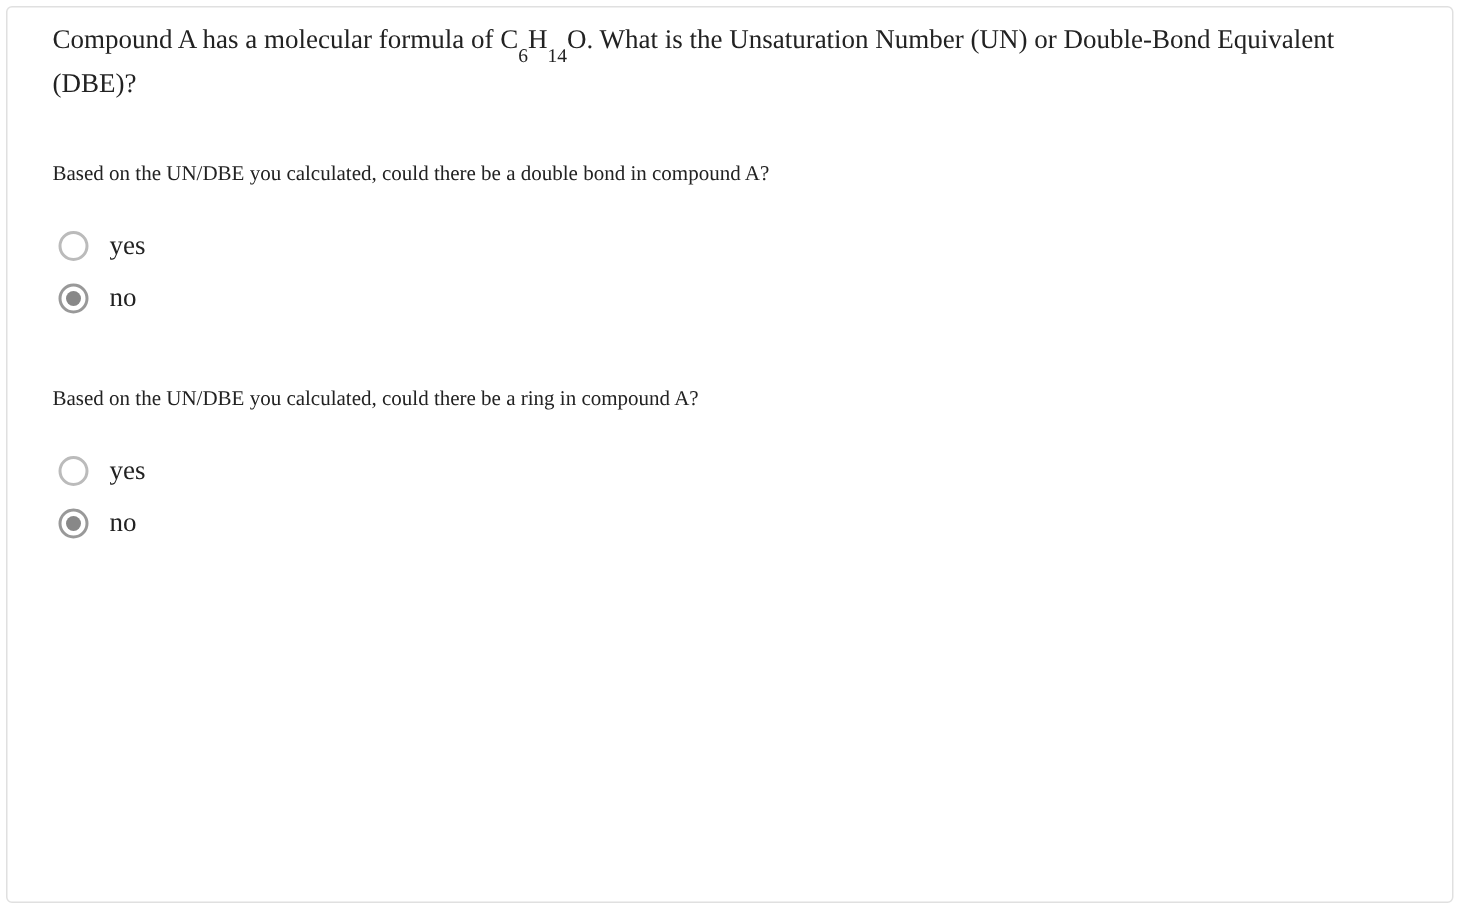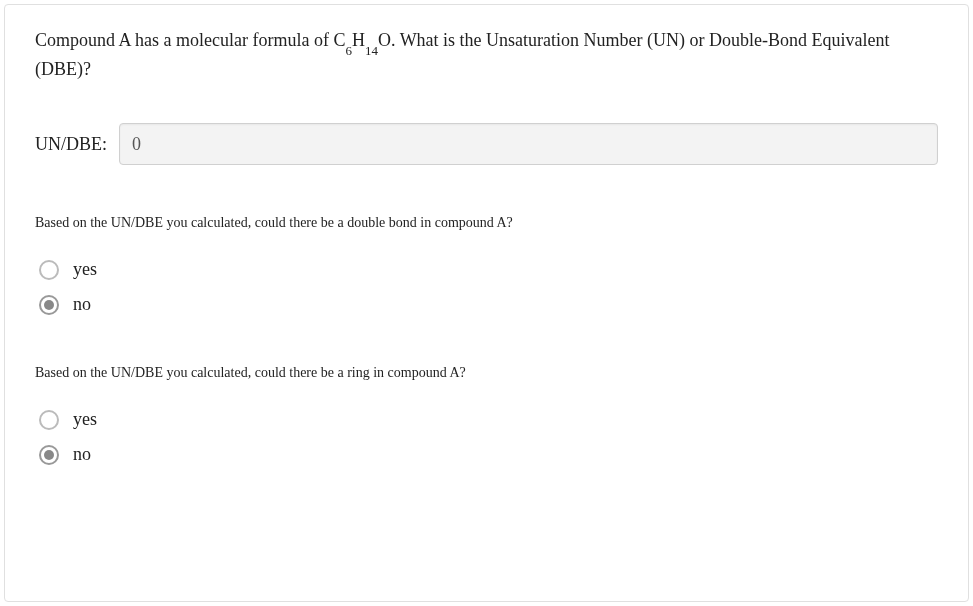--- a/index.html
+++ b/index.html
@@ -9,21 +9,21 @@
     }
     body {
       font-family: Georgia, 'Times New Roman', serif;
       background: #ffffff;
       padding: 0;
     }
     .container {
       border: 1px solid #e0e0e0;
       border-radius: 4px;
       margin: 4px;
-      padding: 22px 30px 60px 30px;
+      padding: 8px 30px 60px 30px;
       min-height: 598px;
     }
     .question-text {
       font-size: 18px;
       color: #222;
       line-height: 1.5;
       margin-bottom: 40px;
     }
     .sub {
       font-size: 13px;
@@ -100,24 +100,20 @@
   </style>
 </head>
 <body>
 
 <div class="container">
 
   <div class="question-text">
     <span>Compound A has a molecular formula of C</span><span class="sub">6</span><span>H</span><span class="sub">14</span><span>O. What is the Unsaturation Number (UN) or Double-Bond Equivalent (DBE)?</span>
   </div>
 
-  <div class="input-row">
-    <span class="input-label">UN/DBE:</span>
-    <input class="input-field" type="text" readonly="" value="0" style="">
-  </div>
 
   <div class="sub-question">Based on the UN/DBE you calculated, could there be a double bond in compound A?</div>
   <div class="radio-group">
     <div class="radio-row">
       <div class="radio"></div>
       <span class="radio-label">yes</span>
     </div>
     <div class="radio-row">
       <div class="radio selected"></div>
       <span class="radio-label">no</span>

